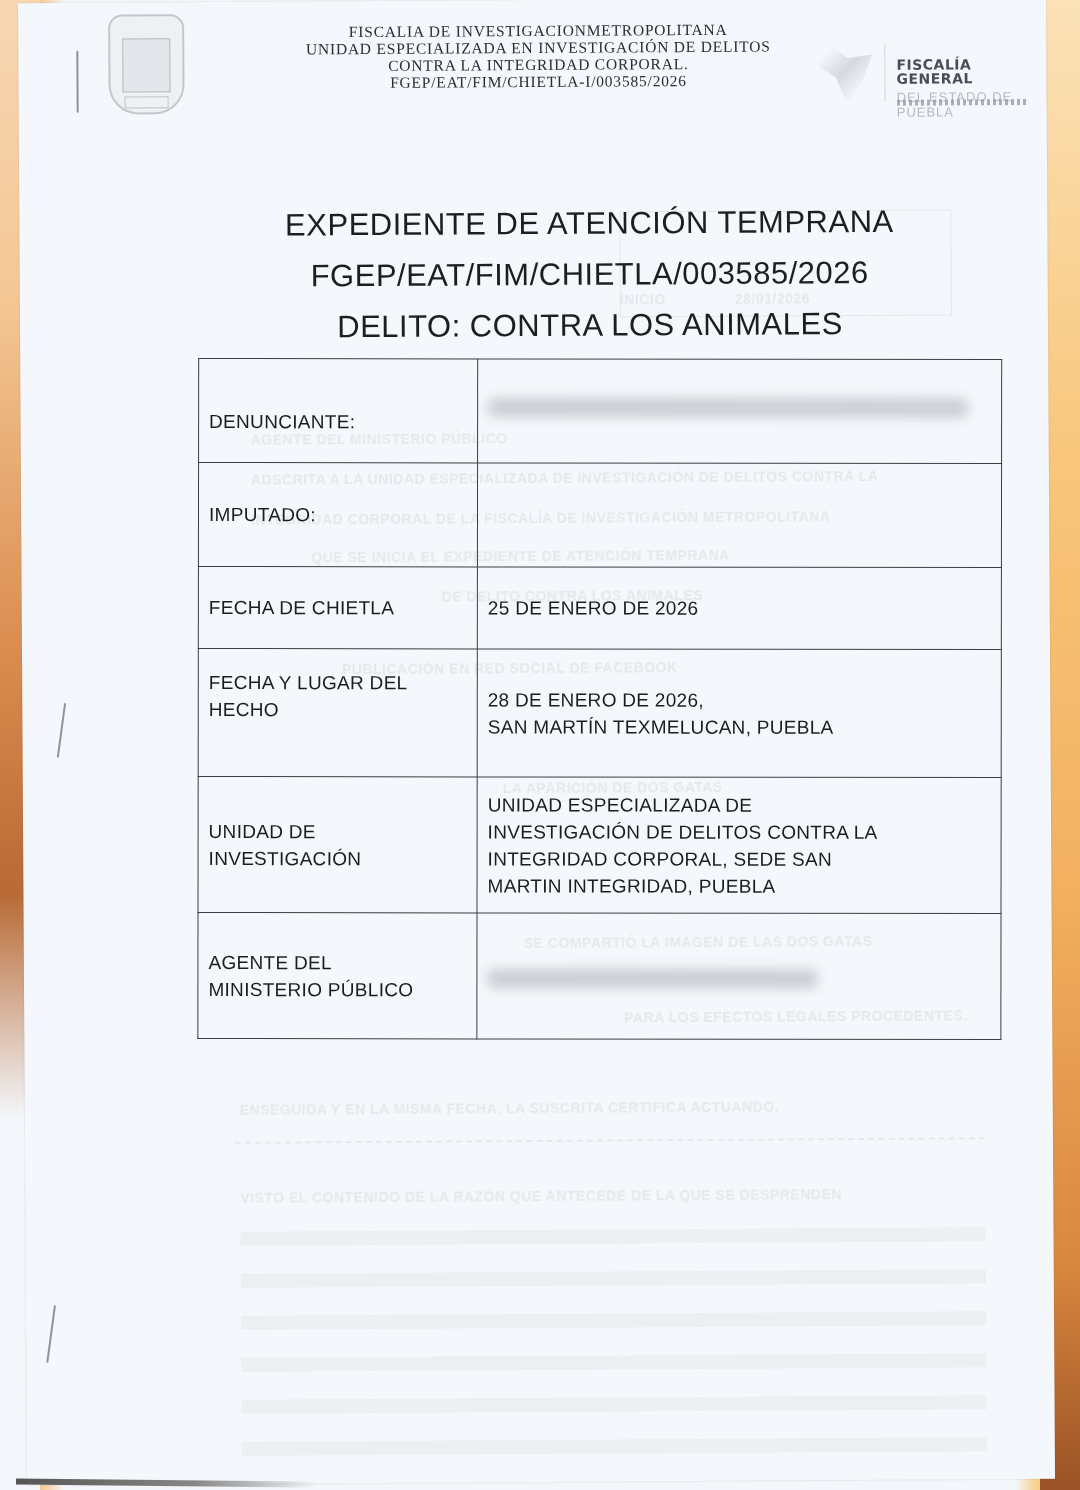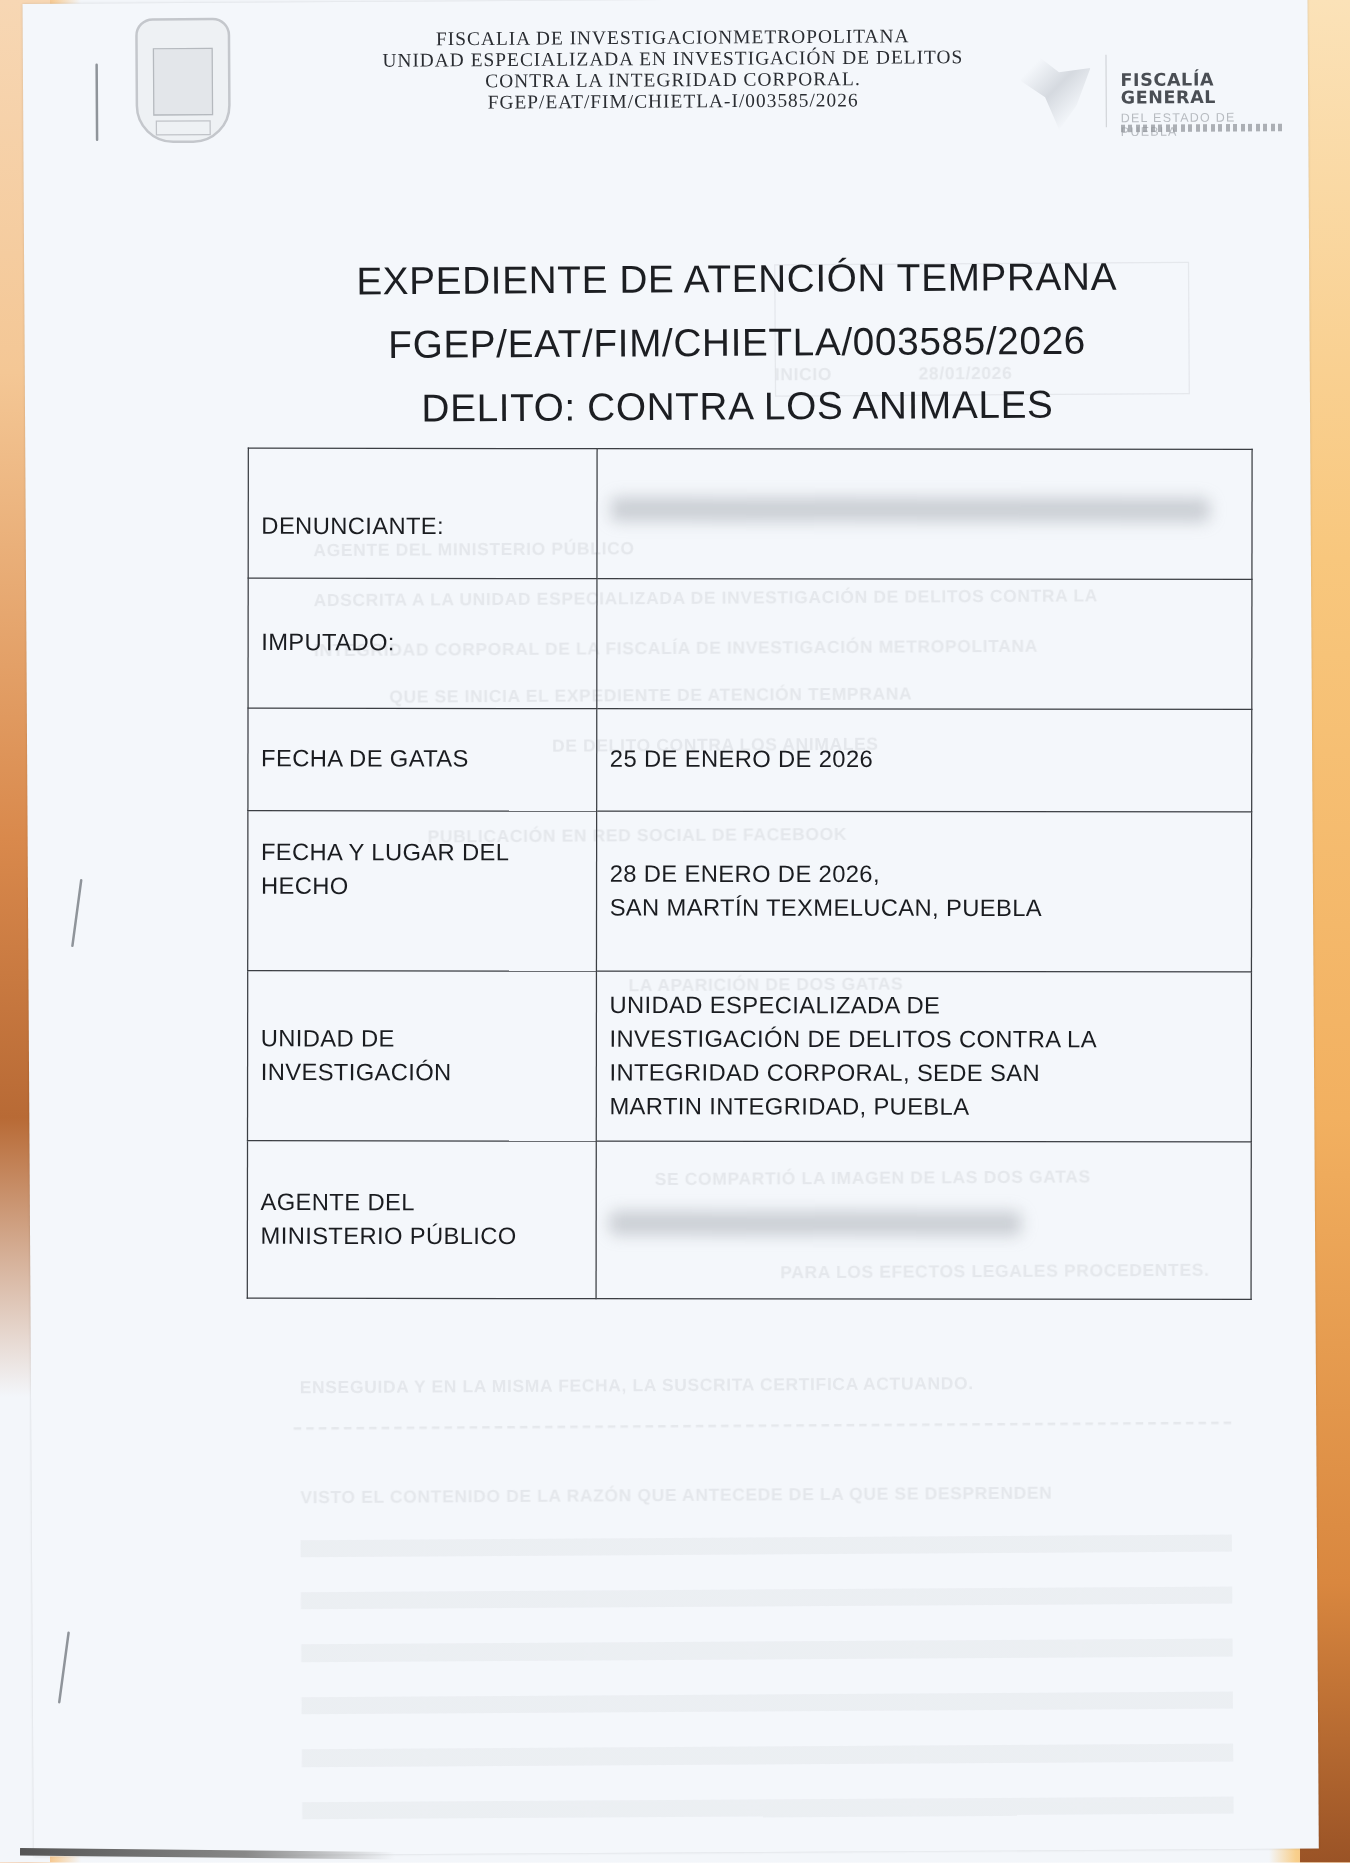--- a/index.html
+++ b/index.html
@@ -73,21 +73,21 @@
     .fg-divider {
       position: absolute; left: 76px; top: 10px; width: 1px; height: 58px; background: #d3d6da;
     }
     .fg-title {
       position: absolute; left: 88px; top: 24px;
       font-family: "DejaVu Sans", sans-serif; font-weight: bold;
       font-size: 14px; line-height: 14px; color: #4a4e54; letter-spacing: 0.5px;
     }
     .fg-sub {
       position: absolute; left: 88px; top: 56px;
-      font-size: 10px; color: #b7bbc0; letter-spacing: 1px;
+      font-size: 13px; color: #b7bbc0; letter-spacing: 1px;
     }
     .fg-pattern {
       position: absolute; left: 88px; top: 66px; width: 132px; height: 6px;
       background: repeating-linear-gradient(90deg, #8d9197 0 3px, transparent 3px 6px);
       opacity: 0.7;
     }
     .title-block {
       position: absolute; left: 180px; top: 198px; width: 780px;
       text-align: center; color: #1c1e22;
       font-family: "Liberation Sans", sans-serif;
@@ -191,21 +191,21 @@
       <td class="lbl" style="padding-top:22px;">DENUNCIANTE:</td>
       <td>
         <span class="blur-redact" style="width:480px;"></span>
       </td>
     </tr>
     <tr style="height:104px;">
       <td class="lbl">IMPUTADO:</td>
       <td></td>
     </tr>
     <tr style="height:82px;">
-      <td class="lbl">FECHA DE GATAS</td>
+      <td class="lbl">FECHA DE CHIETLA</td>
       <td>25 DE ENERO DE 2026</td>
     </tr>
     <tr style="height:128px;">
       <td class="lbl" style="vertical-align:top;padding-top:20px;">
         <div>FECHA Y LUGAR DEL</div>
         <div>HECHO</div>
       </td>
       <td>
         <div>28 DE ENERO DE 2026,</div>
         <div>SAN MARTÍN TEXMELUCAN, PUEBLA</div>

